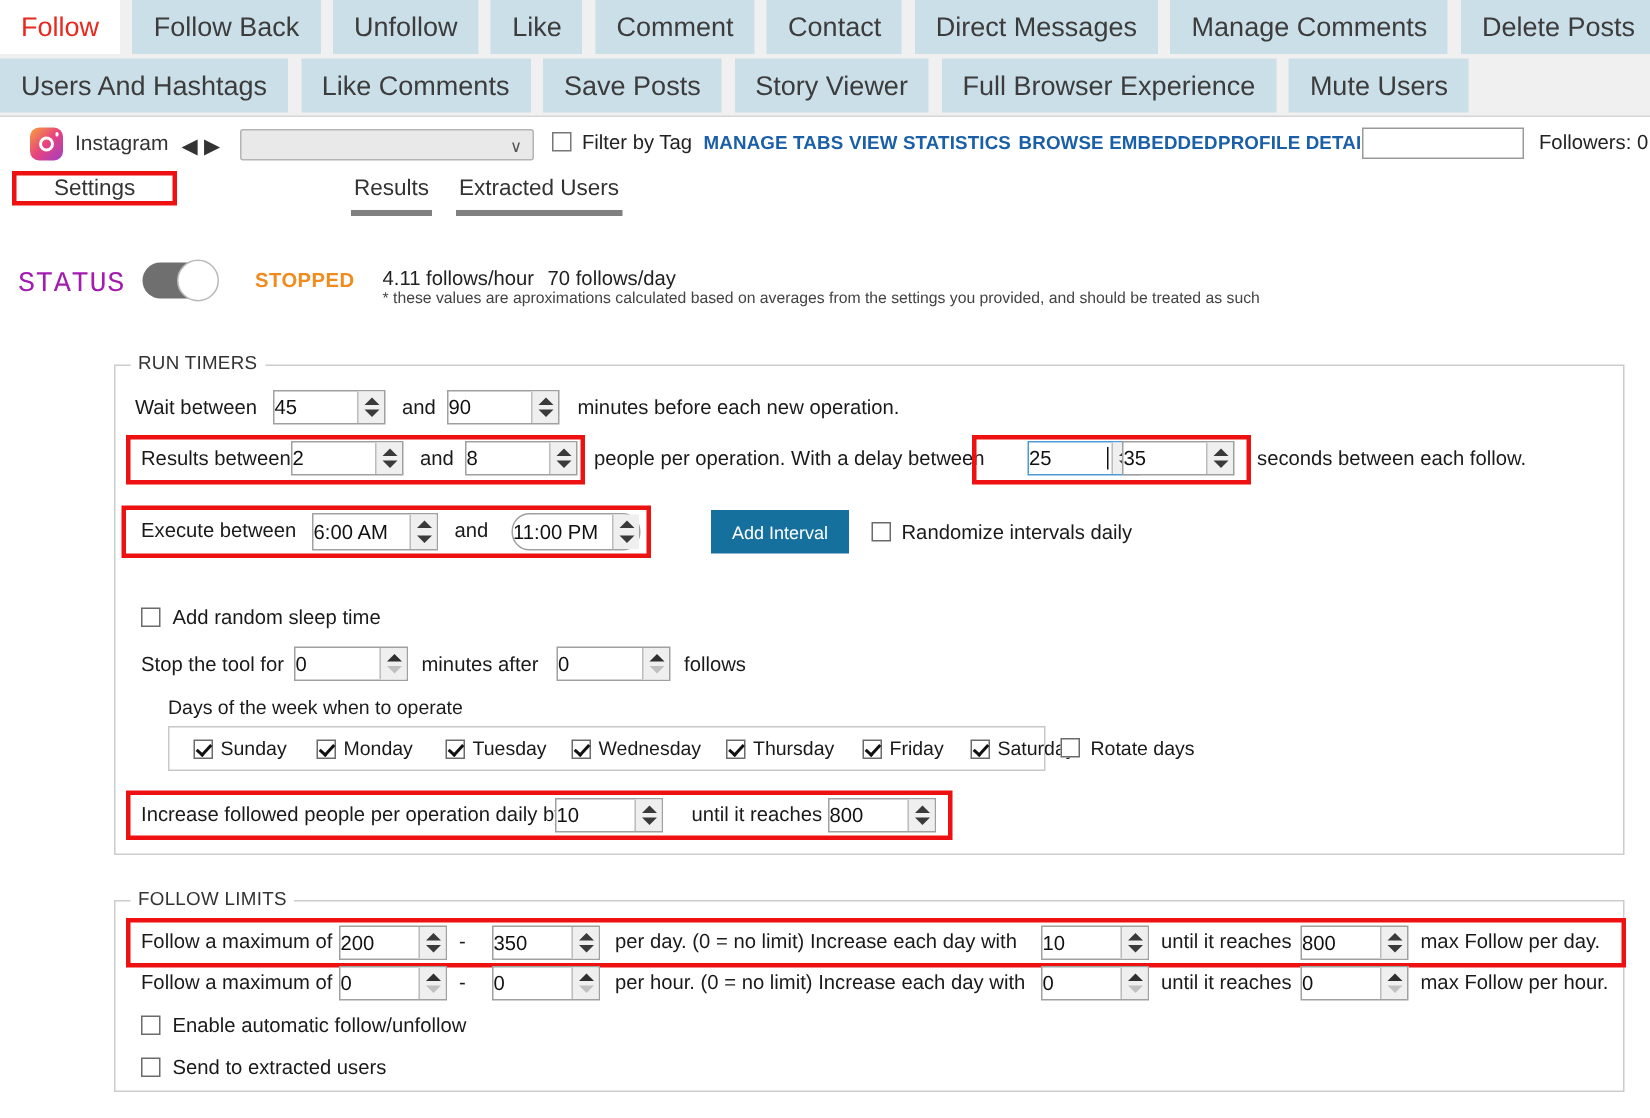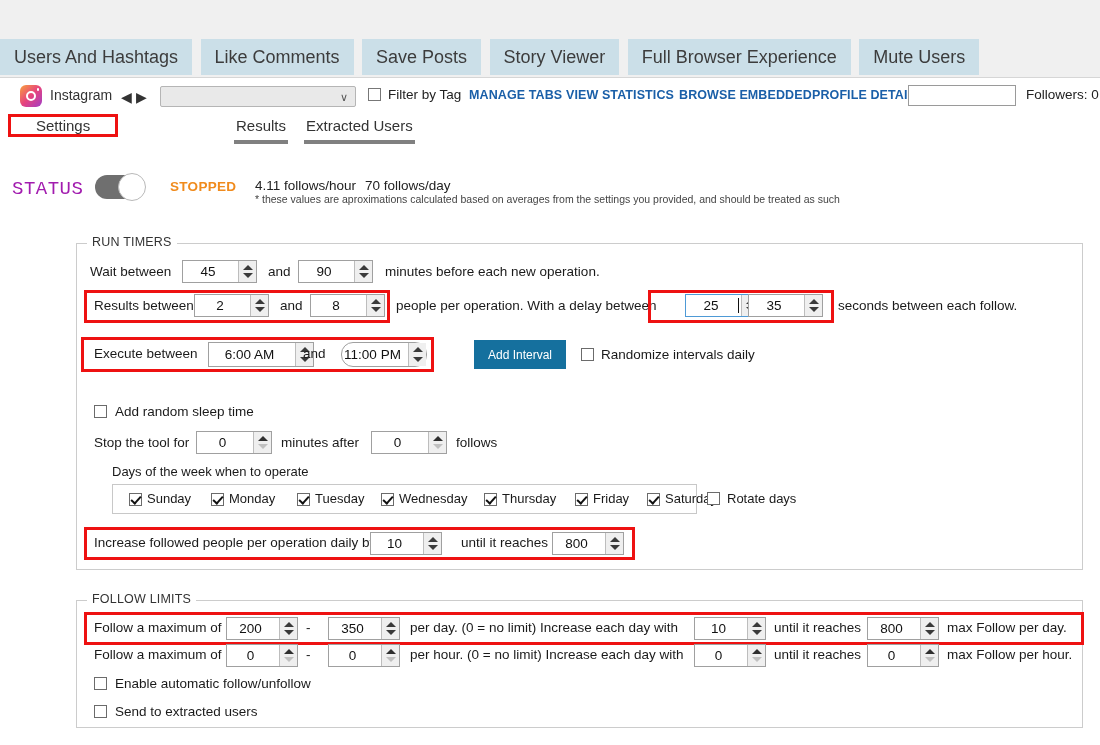--- a/index.html
+++ b/index.html
@@ -128,21 +128,21 @@
 
   
   .lbl { position: absolute; font-size: 13.5px; color: #1a1a1a; white-space: nowrap; }
   .spin {
     position: absolute; height: 23px;
     border: 1px solid #a0a0a0; background: #fff;
   }
   .spin.focus { border: 1px solid #4e9ad6; }
   .spin .val {
     position: absolute; left: 0; right: 19px; top: 0; bottom: 0;
-    text-align: center; padding-right: 4px; font-size: 13.5px; color: #111;
+    text-align: left; padding-right: 4px; font-size: 13.5px; color: #111;
     line-height: 21px;
   }
   .spin .caret {
     position: absolute; right: 20px; top: 3px; width: 1px; height: 15px; background: #111;
   }
   .spin .arrows {
     position: absolute; right: 0; top: 0; width: 18px; height: 100%;
     background: #efefef; border-left: 1px solid #bdbdbd;
   }
   .spin .arrows i {
@@ -177,20 +177,32 @@
     content: ""; position: absolute; left: 3px; top: 0px;
     width: 4px; height: 8px; border: solid #111; border-width: 0 2px 2px 0;
     transform: rotate(42deg);
   }
   .day .dlb { position: absolute; left: 18px; top: -2px; font-size: 13px; color: #1a1a1a; white-space: nowrap; }
 </style>
 </head>
 <body>
 
 <div id="tabbar">
+  <div class="tabrow r1">
+    <div class="tab active">Follow</div>
+    <div class="tab">Follow Back</div>
+    <div class="tab">Unfollow</div>
+    <div class="tab">Like</div>
+    <div class="tab">Comment</div>
+    <div class="tab">Contact</div>
+    <div class="tab">Direct Messages</div>
+    <div class="tab">Manage Comments</div>
+    <div class="tab">Delete Posts</div>
+    
+  </div>
   <div class="tabrow r2">
     <div class="tab">Users And Hashtags</div>
     <div class="tab">Like Comments</div>
     <div class="tab">Save Posts</div>
     <div class="tab">Story Viewer</div>
     <div class="tab">Full Browser Experience</div>
     <div class="tab">Mute Users</div>
   </div>
 </div>
 
@@ -294,21 +306,21 @@
   <div class="val">35</div>
   <div class="arrows">
       <i class="up"></i>
       <i class="dn"></i>
     </div>
 </div>
 <div class="lbl" style="left:838px; top:298px;">seconds between each follow.</div>
 
 <div class="redbox" style="left:81px; top:337px; width:353px; height:35px;"></div>
 <div class="lbl" style="left:94px; top:346px;">Execute between</div>
-<div class="spin" style="left:208px; top:342px; width:106px; height:25px;">
+<div class="spin" style="left:208px; top:342px; width:84px; height:25px;">
   <div class="val" style="line-height:23px;">6:00 AM</div>
   <div class="arrows">
       <i class="up"></i>
       <i class="dn"></i>
     </div>
 </div>
 <div class="lbl" style="left:303px; top:346px;">and</div>
 <div class="spin" style="left:341px; top:342px; width:86px; height:25px;border-radius:12px;">
   <div class="val" style="line-height:23px;">11:00 PM</div>
   <div class="arrows">

